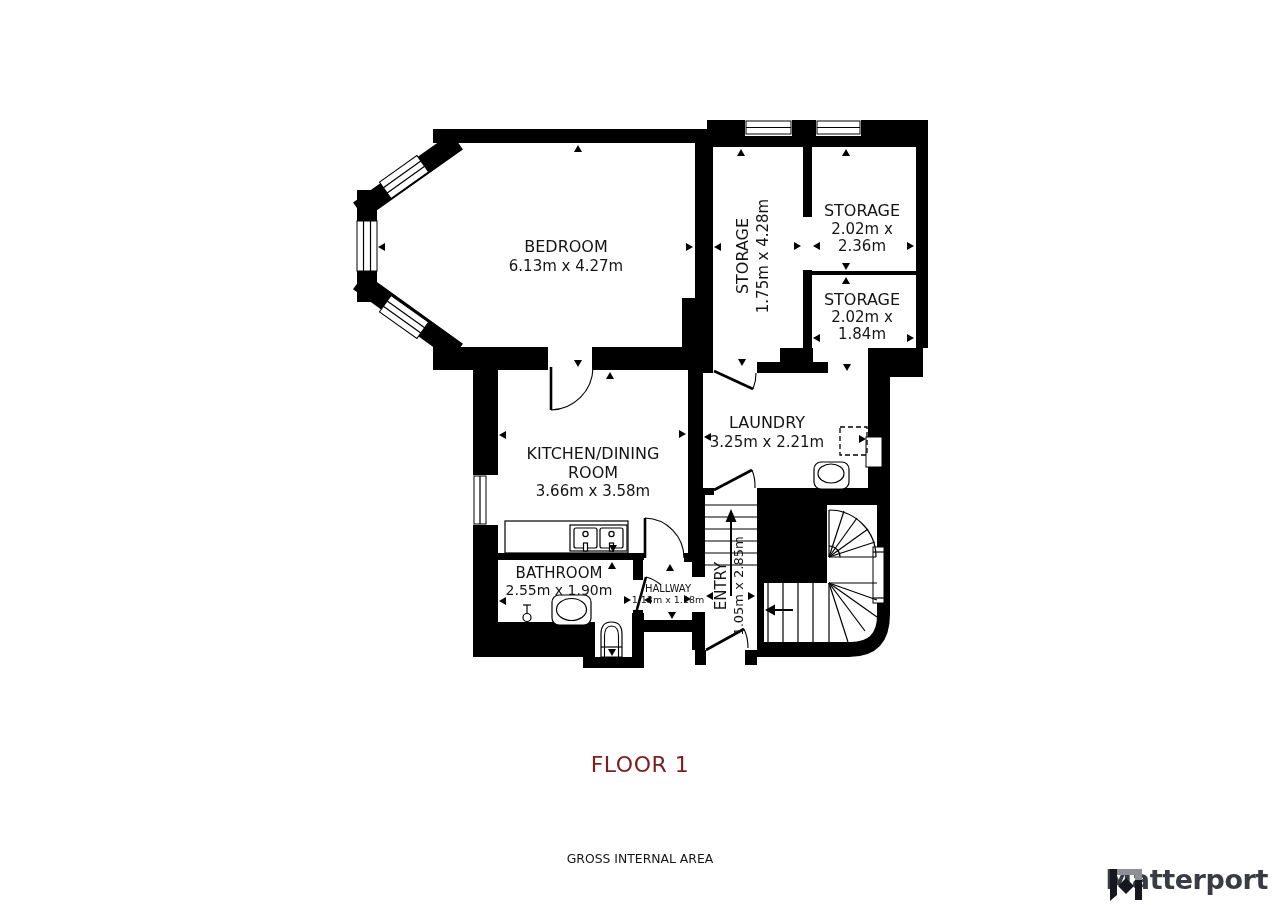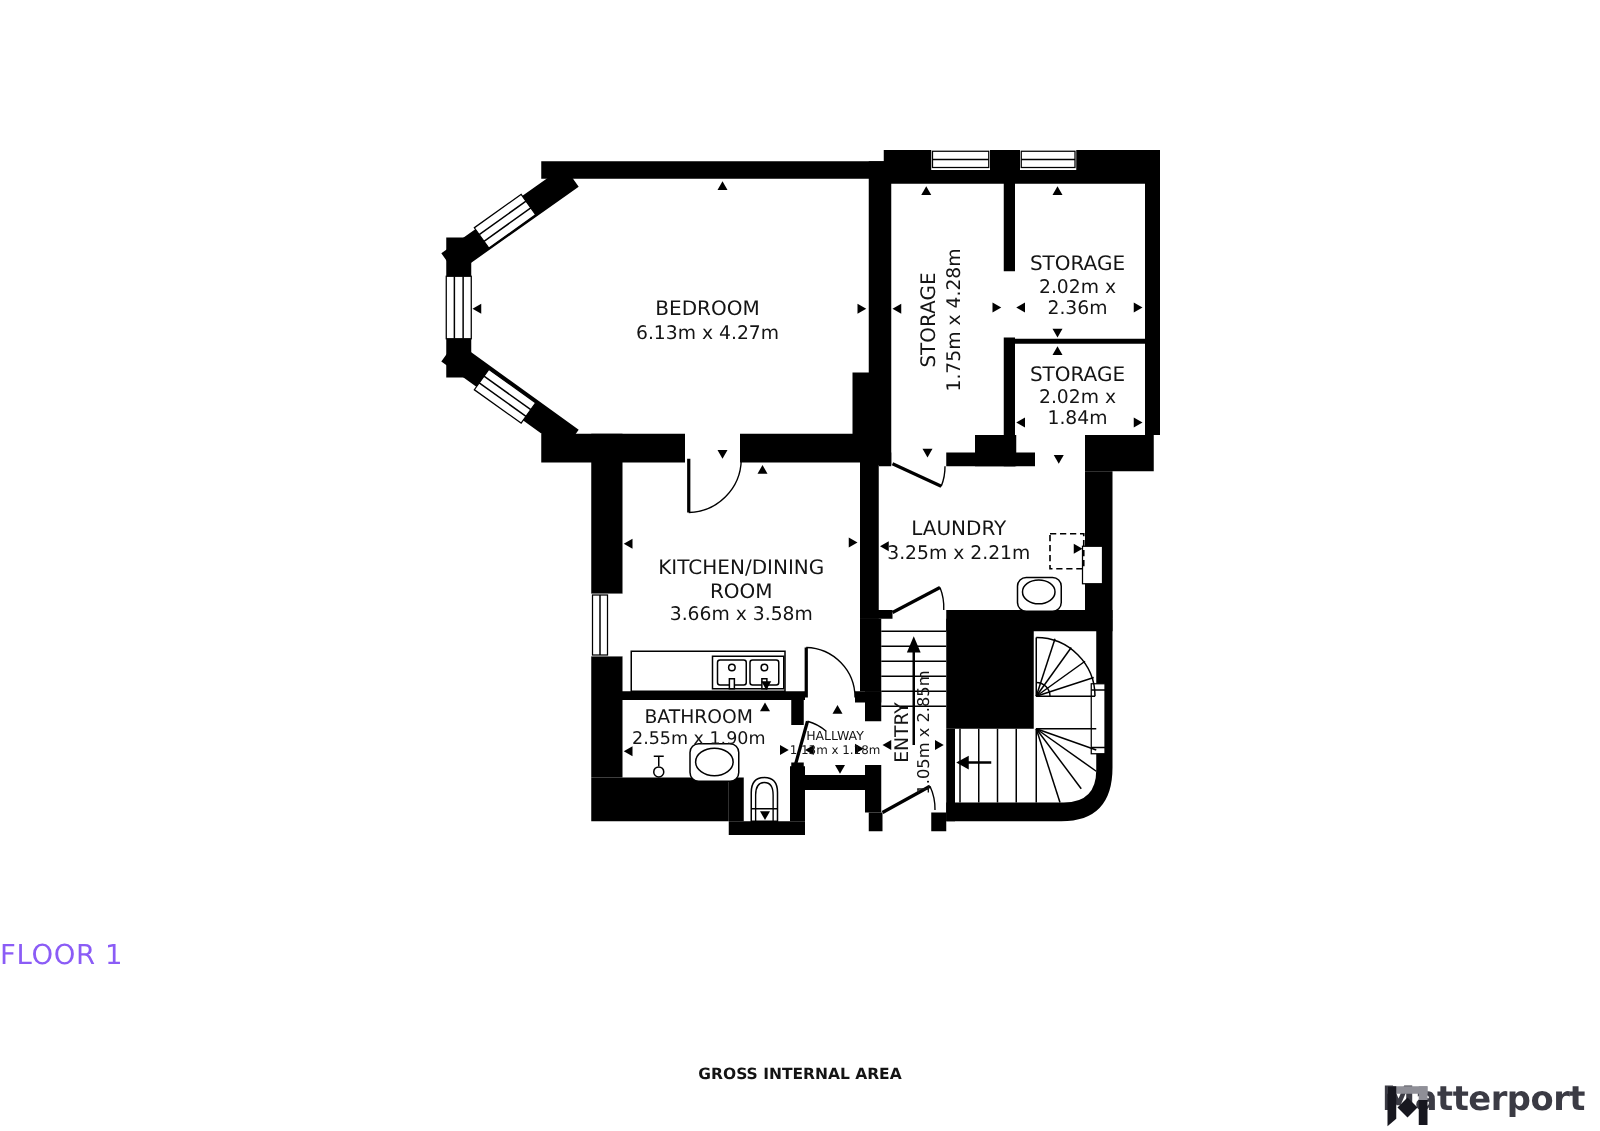--- a/index.html
+++ b/index.html
@@ -8,25 +8,25 @@
   svg{position:absolute;left:0;top:0;}
   .wall{fill:#000;stroke:none;}
   .thin{stroke:#000;stroke-width:1.2;fill:none;}
   .fixt{stroke:#000;stroke-width:1.2;fill:#fff;}
   .leaf{stroke:#000;stroke-width:2.6;fill:none;}
   .arc{stroke:#000;stroke-width:1.1;fill:none;}
   .tick{fill:#000;}
   .lbl{fill:#141414;}
   .glass{fill:#fff;stroke:#000;stroke-width:1;}
   .recess{fill:#fff;}
-  #floor-title{position:absolute;top:752px;left:0;width:1280px;text-align:left;
-    font-size:22px;color:#8b5cf6;letter-spacing:.5px;}
+  #floor-title{position:absolute;top:752px;left:0;width:1280px;text-align:center;
+    font-size:22px;color:#7f1d1d;letter-spacing:.5px;}
   #footer{position:absolute;top:828px;left:0;width:1280px;text-align:center;
     font-size:12.4px;line-height:12.4px;color:#141414;white-space:pre;}
-  #footer .frow{margin-bottom:0;font-weight:bold;}
+  #footer .frow{margin-bottom:0;}
   #brand{position:absolute;right:12px;bottom:10px;display:flex;align-items:center;gap:9px;}
   #brand-text{font-size:27px;font-weight:700;color:#3b3b44;letter-spacing:-0.4px;}
 </style>
 </head>
 <body>
 
 <div id="stage">
 
 <svg width="1280" height="905" viewBox="0 0 1280 905">
 

